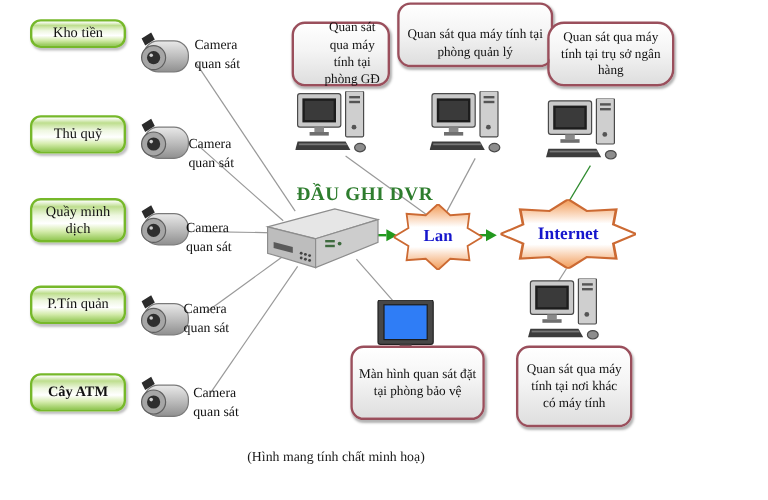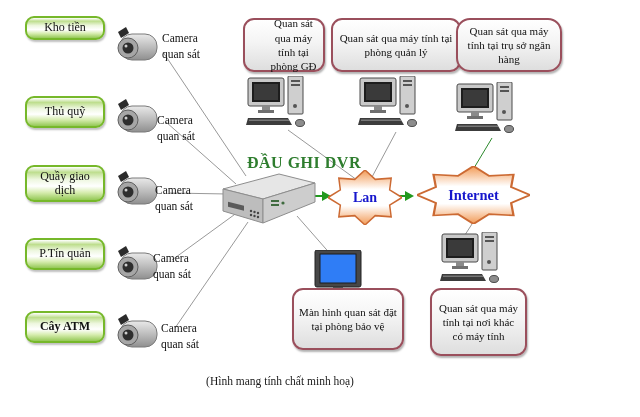--- a/index.html
+++ b/index.html
@@ -72,21 +72,21 @@
     </g>
   </svg>
 
   <div class="node loc-box" style="top:16px;height:24px;">
       <span>Kho tiền</span>
     </div>
   <div class="node loc-box" style="top:96px;height:32px;">
       <span>Thủ quỹ</span>
     </div>
   <div class="node loc-box" style="top:165px;height:37px;">
-      <span>Quầy giao dịch</span>
+      <span>Quầy minh dịch</span>
     </div>
   <div class="node loc-box" style="top:238px;height:32px;">
       <span>P.Tín quản</span>
     </div>
   <div class="node loc-box" style="top:311px;height:32px;font-weight:bold;">
       <span>Cây ATM</span>
     </div>
 
   <svg class="node" style="left:111px;top:26px;width:48px;height:38px;" viewBox="0 0 48 38">
       <defs>
@@ -161,21 +161,21 @@
 
   <div class="node cam-label" style="left:162px;top:31px;width:54px;">Camera quan sát</div>
   <div class="node cam-label" style="left:157px;top:113px;width:54px;">Camera quan sát</div>
   <div class="node cam-label" style="left:155px;top:183px;width:54px;">Camera quan sát</div>
   <div class="node cam-label" style="left:153px;top:251px;width:54px;">Camera quan sát</div>
   <div class="node cam-label" style="left:161px;top:321px;width:54px;">Camera quan sát</div>
 
   <div class="node callout" style="left:243px;top:18px;width:82px;height:54px;padding-left:24px;">
       <span>Quan sát qua máy tính tại phòng GĐ</span>
     </div>
-  <div class="node callout" style="left:331px;top:18px;width:130px;height:54px;">
+  <div class="node callout" style="left:331px;top:2px;width:130px;height:54px;align-items:flex-end;">
       <span>Quan sát qua máy tính tại phòng quản lý</span>
     </div>
   <div class="node callout" style="left:456px;top:18px;width:106px;height:54px;border-radius:14px;">
       <span>Quan sát qua máy tính tại trụ sở ngân hàng</span>
     </div>
 
   <svg class="node" style="left:246px;top:76px;width:66px;height:58px;" viewBox="0 0 66 58">
       <rect x="2" y="2" width="36" height="28" rx="2" fill="#c9c9c9" stroke="#4a4a4a"></rect>
       <rect x="6" y="6" width="28" height="20" fill="#1d1d1d"></rect>
       <rect x="8" y="8" width="24" height="16" fill="#3a3a3a"></rect>

